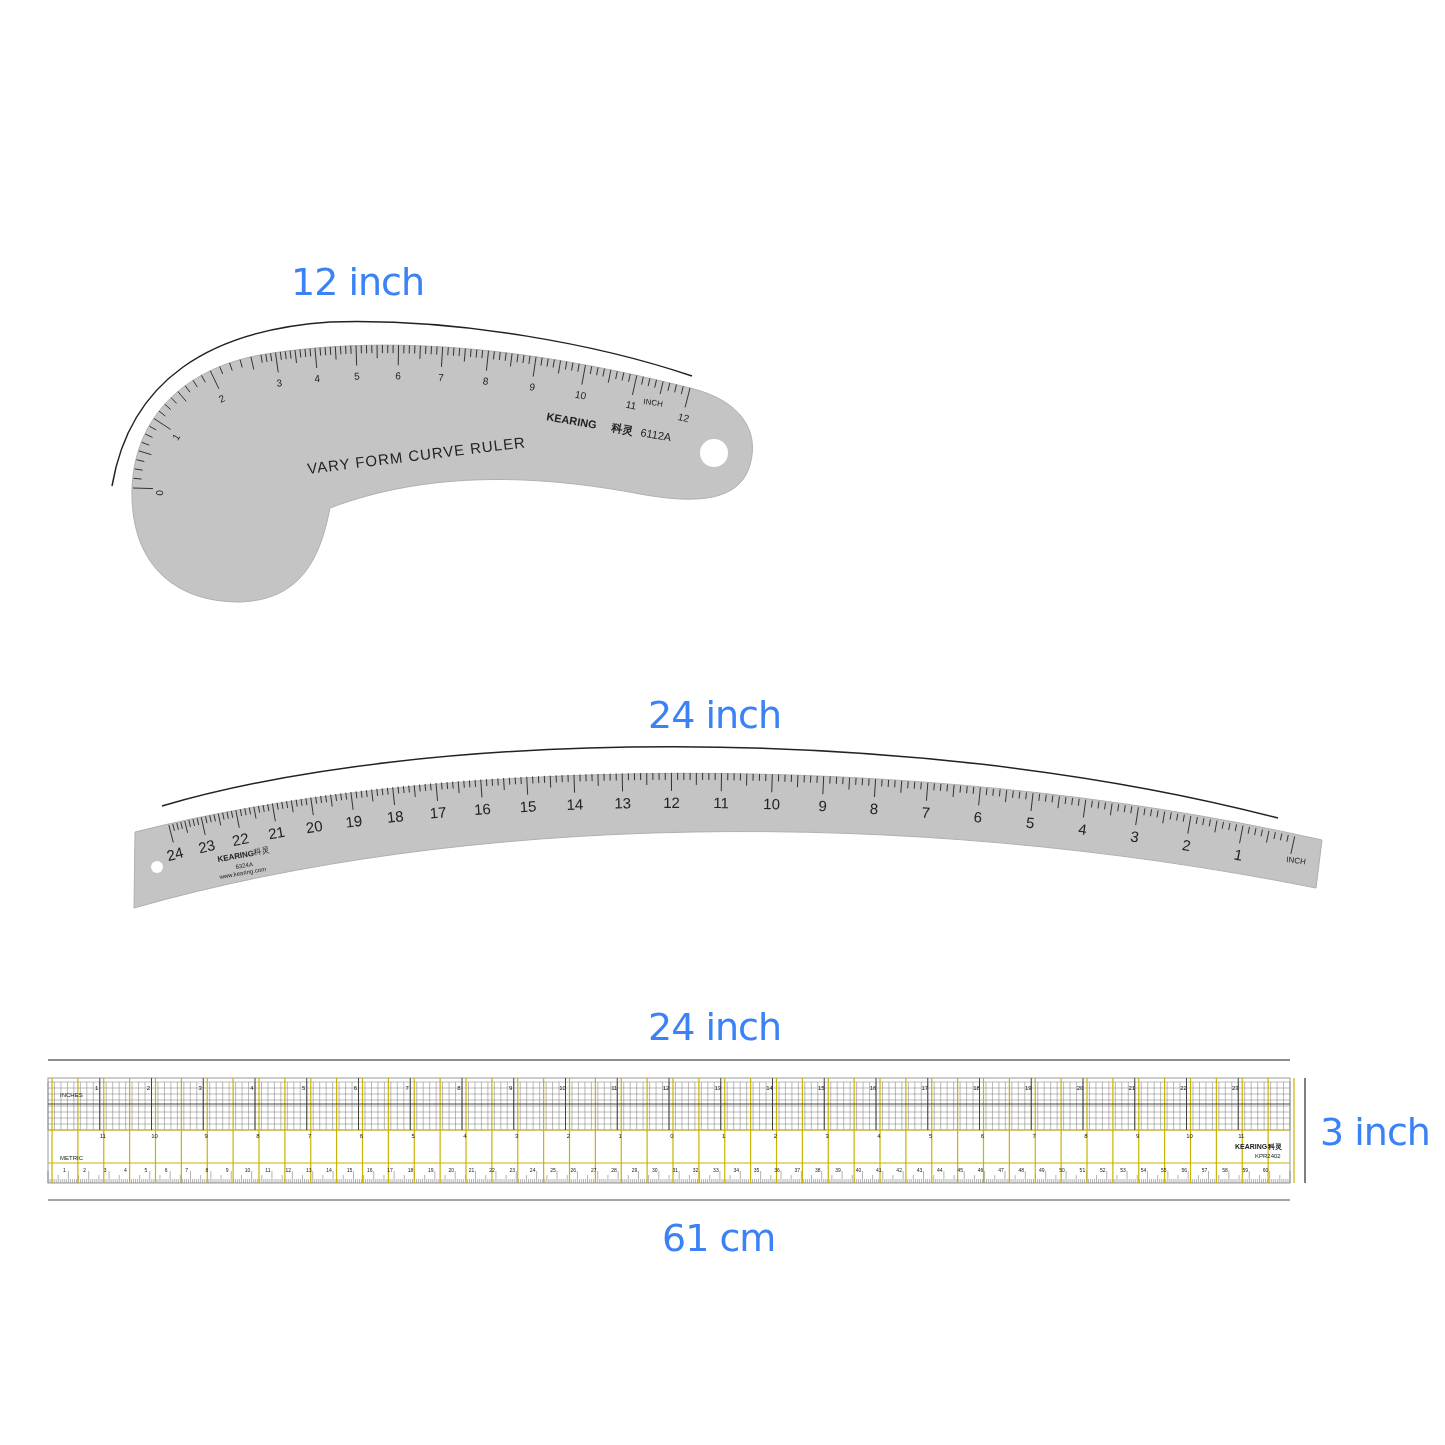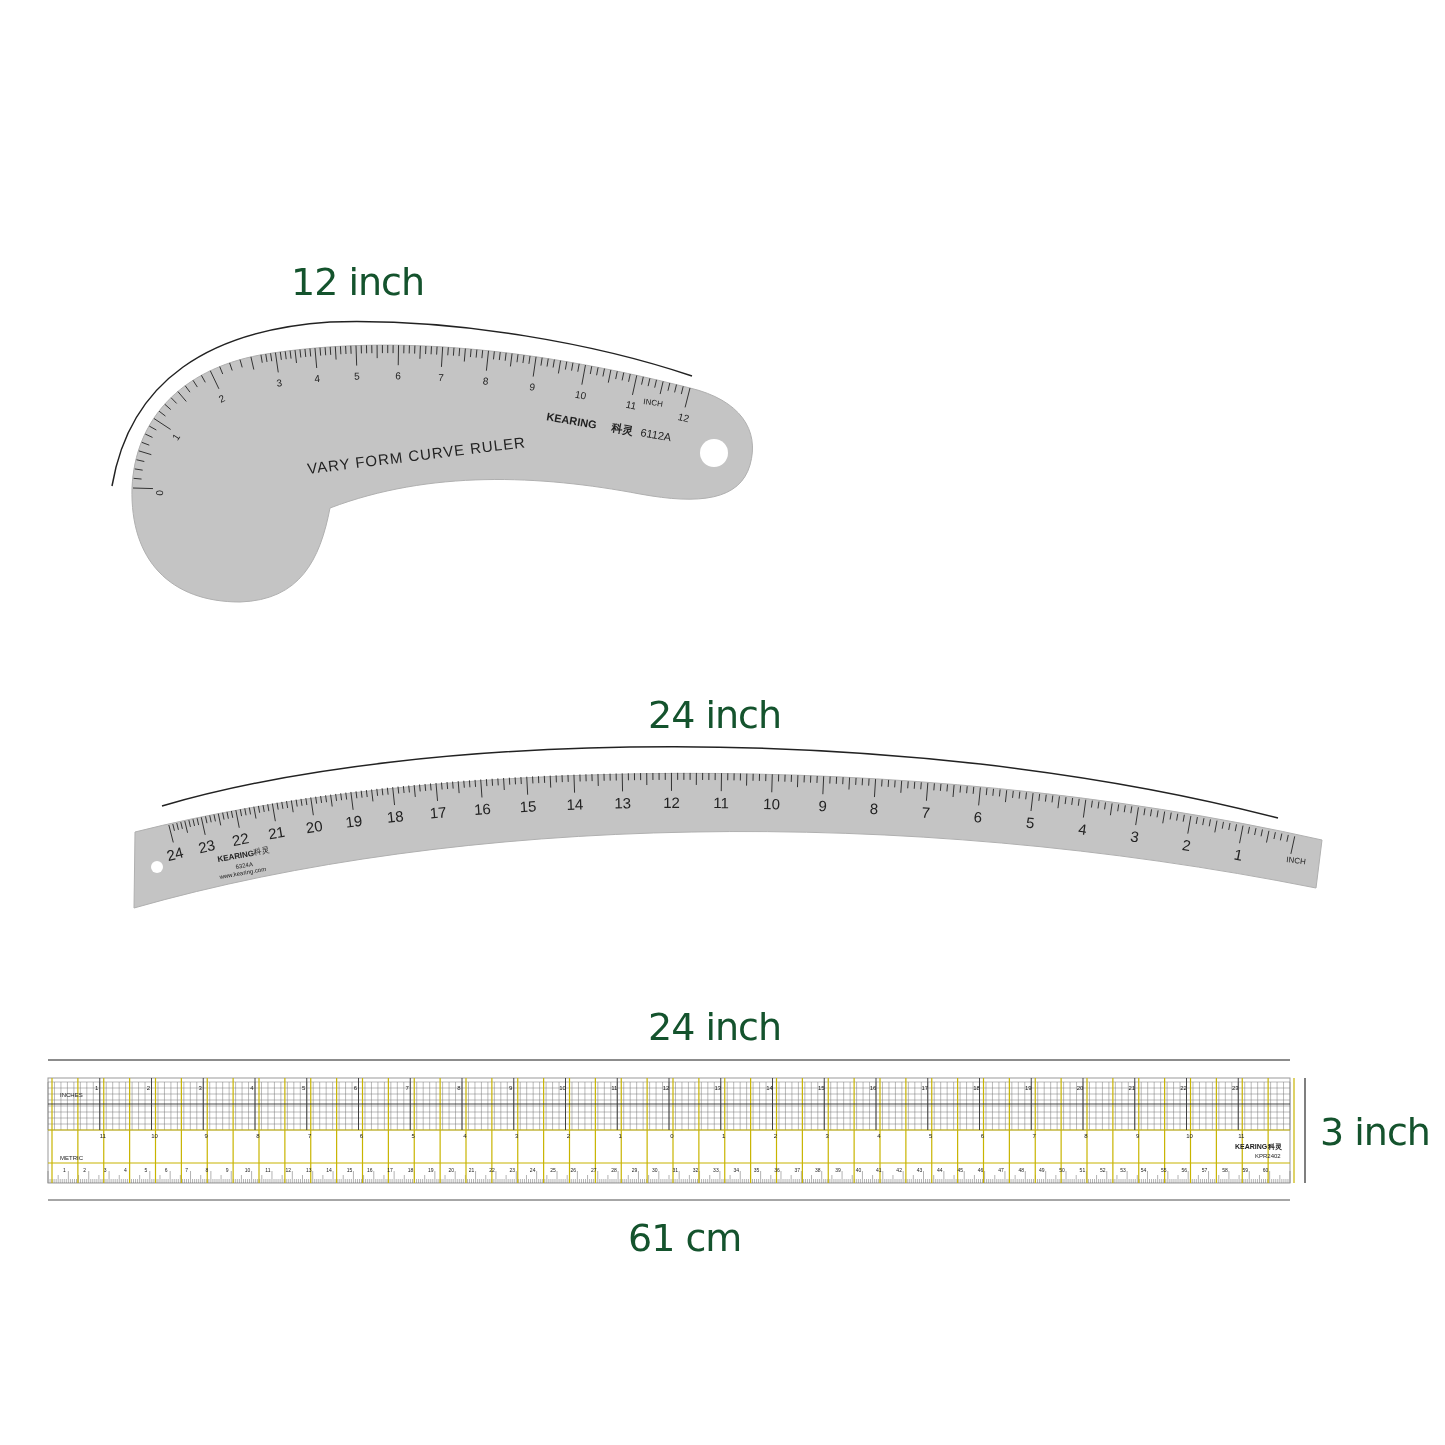--- a/index.html
+++ b/index.html
@@ -1,30 +1,30 @@
 <!DOCTYPE html>
 <html><head>
 <meta charset="utf-8">
 <style>
   html, body { margin: 0; padding: 0; background: #ffffff; }
   body { width: 1445px; height: 1445px; position: relative; overflow: hidden;
          font-family: "DejaVu Sans", sans-serif; }
   .dim-label { position: absolute; font-family: "DejaVu Sans", sans-serif;
-               font-size: 38px; color: #14532d; letter-spacing: -1px; white-space: nowrap; }
+               font-size: 38px; color: #3b82f6; letter-spacing: -1px; white-space: nowrap; }
   svg { position: absolute; left: 0; top: 0; }
   .tick-num { font-family: "Liberation Sans", sans-serif; fill: #222; }
 </style>
 </head>
 <body>
 
 <div class="dim-label" style="left:291px; top:260px;">12 inch</div>
 <div class="dim-label" style="left:648px; top:693px;">24 inch</div>
 <div class="dim-label" style="left:648px; top:1005px;">24 inch</div>
 <div class="dim-label" style="left:1320px; top:1110px;">3 inch</div>
-<div class="dim-label" style="left:628px; top:1216px;">61 cm</div>
+<div class="dim-label" style="left:662px; top:1216px;">61 cm</div>
 
 <svg width="1445" height="1445" viewBox="0 0 1445 1445">
 
   <path d="M112 486 C 130 380, 210 330, 330 322 C 460 318, 600 345, 692 376" fill="none" stroke="#222" stroke-width="1.5"></path>
 
   <path id="curveBody" d="M132 488
            C 135 420, 180 370, 260 355
            C 380 335, 520 345, 690 388
            C 740 400, 760 430, 750 465
            C 740 500, 700 505, 640 494

